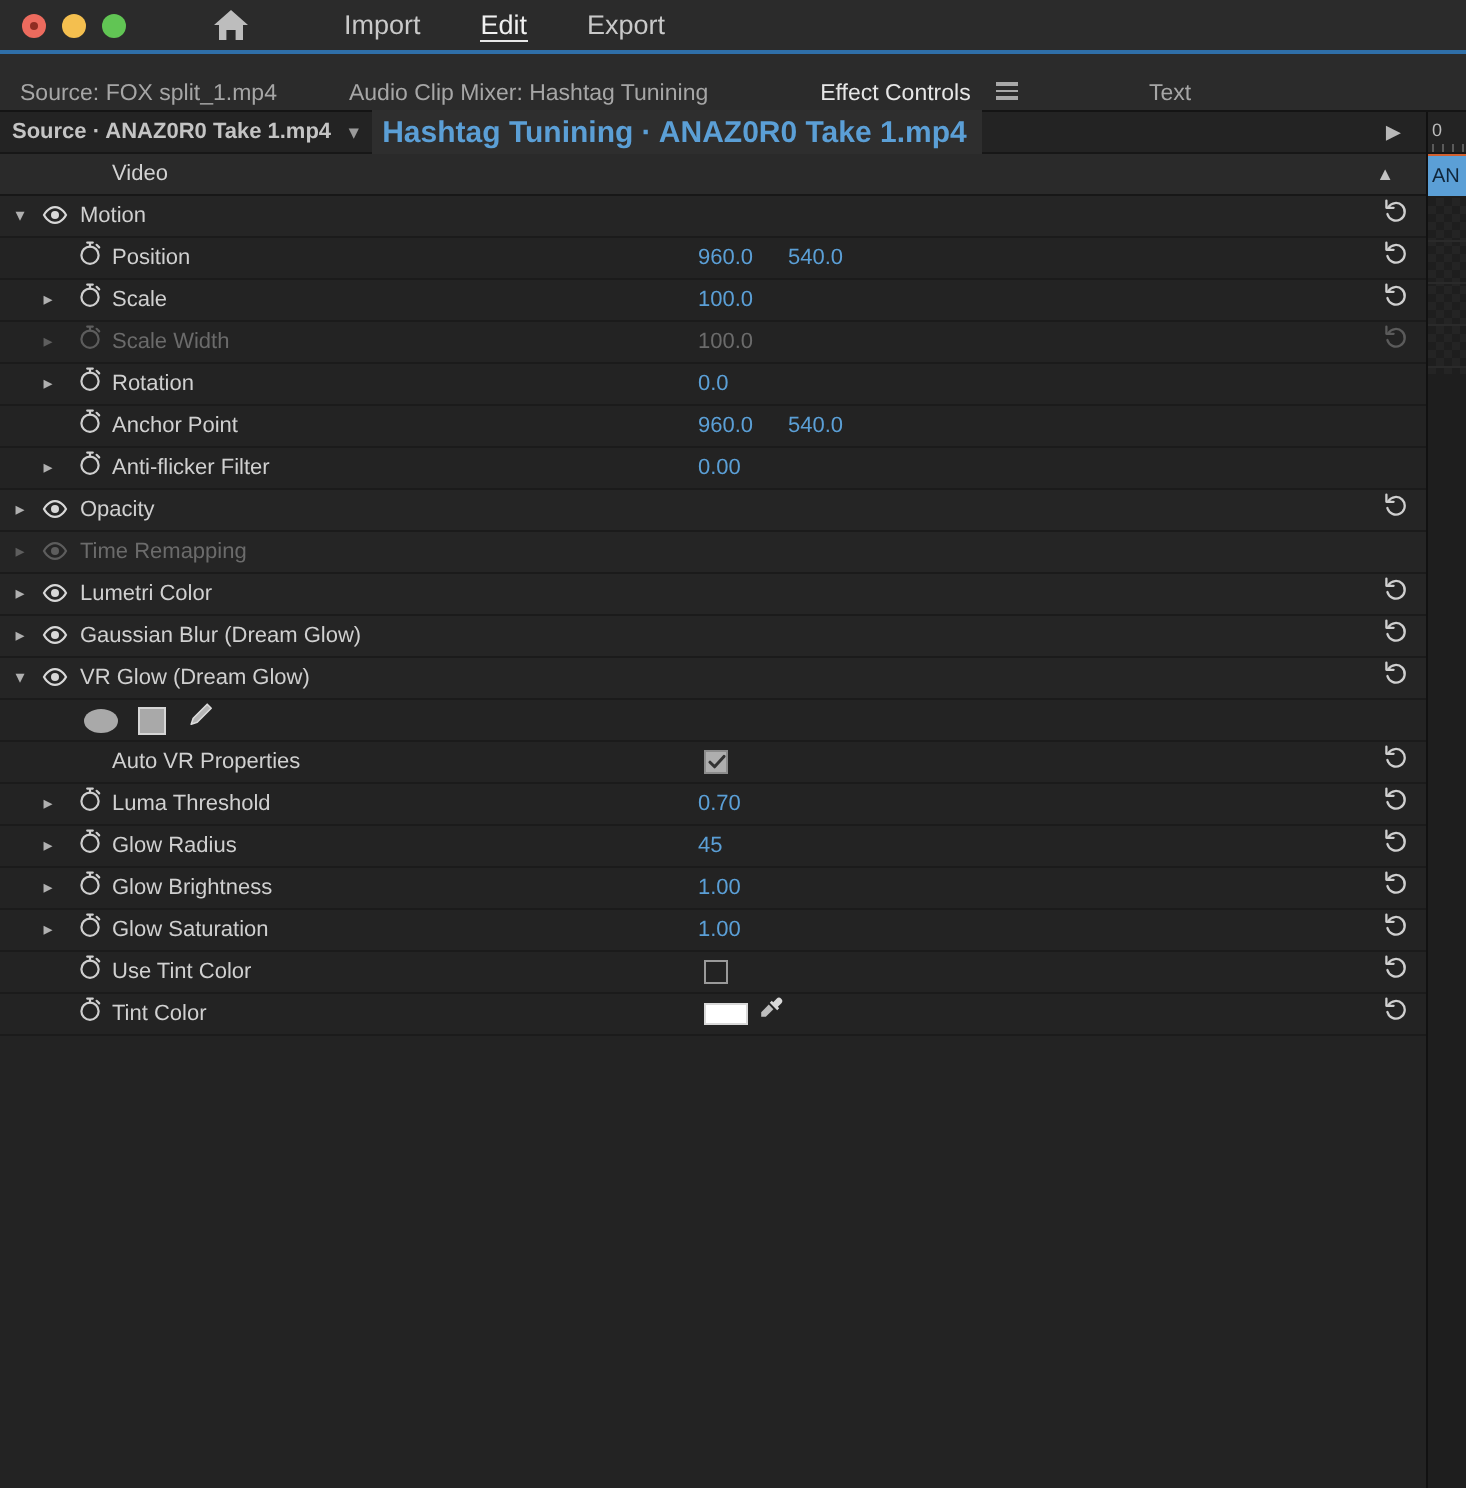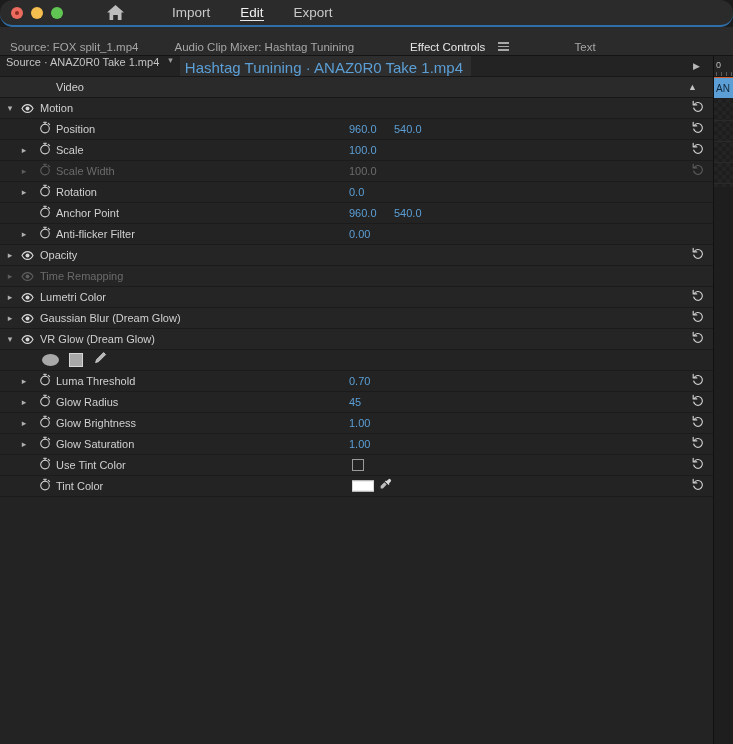--- a/index.html
+++ b/index.html
@@ -12,21 +12,20 @@
   }
 
   
   .titlebar {
     position: relative;
     height: 27px;
     background: #2b2b2b;
     display: flex;
     align-items: center;
     border-bottom: 2px solid #2f6fa8;
-    border-radius: 13px;
   }
   .traffic { display: flex; gap: 8px; padding-left: 11px; align-items: center; }
   .dot { width: 12px; height: 12px; border-radius: 50%; position: relative; }
   .dot.red    { background: #ec6b5e; }
   .dot.yellow { background: #f4bf4f; }
   .dot.green  { background: #61c554; }
   .dot.red::after {
     content: ""; position: absolute; left: 4px; top: 4px;
     width: 4px; height: 4px; border-radius: 50%; background: #8f2d22;
   }
@@ -66,23 +65,24 @@
   .hamburger i { display: block; width: 11px; height: 1.5px; background: #a8a8a8; }
   .ptab-acm  { margin-left: 32px; }
   .ptab-text { margin-left: 62px; }
 
   
   .ecbody { position: relative; height: 688px; background: #232323; }
 
   
   .srcbar {
     height: 21px; background: #232323;
-    display: flex; 
+    display: flex; align-items: center;
     border-bottom: 1px solid #171717;
     position: relative;
+    font-weight: bold;
   }
   .src-label { font-size: 11px; color: #c4c4c4; padding-left: 6px; white-space: nowrap; }
   .src-caret { margin: 0 7px 0 9px; color: #9a9a9a; font-size: 9px; line-height: 1; }
   .src-clip {
     font-size: 15px; color: #5b9fd6; background: #2e2e2e;
     padding: 3px 8px 3px 5px; white-space: nowrap;
   }
   .src-play {
     position: absolute; right: 33px; top: 50%; transform: translateY(-50%);
     color: #b8b8b8; font-size: 9px;
@@ -378,20 +378,32 @@
           </svg></span>
       </div>
       <div class="row">
         <span class="masktools">
           <span class="mt-ellipse"></span>
           <span class="mt-rect"></span>
           <span><svg width="14" height="14" viewBox="0 0 14 14">
               <path d="M10.6 1.6 L12.6 3.6 L5.6 10.6 L2.6 11.6 L3.6 8.6 Z" fill="#b5b5b5" stroke="#dcdcdc" stroke-width=".8" stroke-linejoin="round"></path>
             </svg></span>
         </span>
+      </div>
+      <div class="row">
+        <span class="lbl ind1">Auto VR Properties</span>
+        <span class="cb">
+          <svg width="9" height="8" viewBox="0 0 9 8">
+            <path d="M1 4.1 L3.3 6.4 L8 1.2" fill="none" stroke="#333" stroke-width="1.5" stroke-linecap="round" stroke-linejoin="round"></path>
+          </svg>
+        </span>
+        <span class="reset"><svg width="13" height="13" viewBox="0 0 13 13">
+            <path d="M2.2 4.6a4.4 4.4 0 1 1-.5 3.4" fill="none" stroke="#cfcfcf" stroke-width="1.15" stroke-linecap="round"></path>
+            <path d="M1.2 1.3v3.6h3.6" fill="none" stroke="#cfcfcf" stroke-width="1.15" stroke-linecap="round" stroke-linejoin="round"></path>
+          </svg></span>
       </div>
       <div class="row">
         <span class="tw tw-l1">▸</span>
         <span class="sw"><svg width="12" height="13" viewBox="0 0 12 13">
             <circle cx="6" cy="7.6" r="4.3" fill="none" stroke="#cfcfcf" stroke-width="1.1"></circle>
             <path d="M4.6 1.3h2.8M6 1.3v1.9M9.3 2.4l1.3 1.3" stroke="#cfcfcf" stroke-width="1.1" fill="none" stroke-linecap="round"></path>
           </svg></span>
         <span class="lbl ind1">Luma Threshold</span>
         <span class="val c1">0.70</span>
         <span class="reset"><svg width="13" height="13" viewBox="0 0 13 13">

